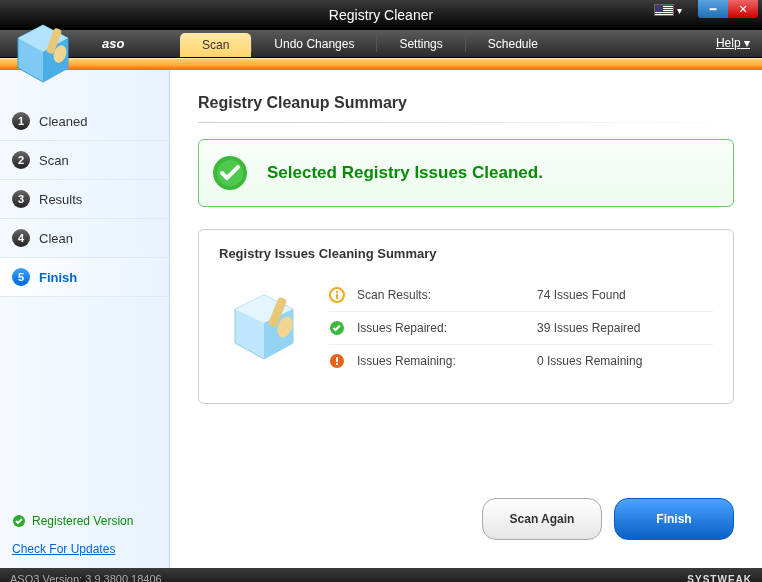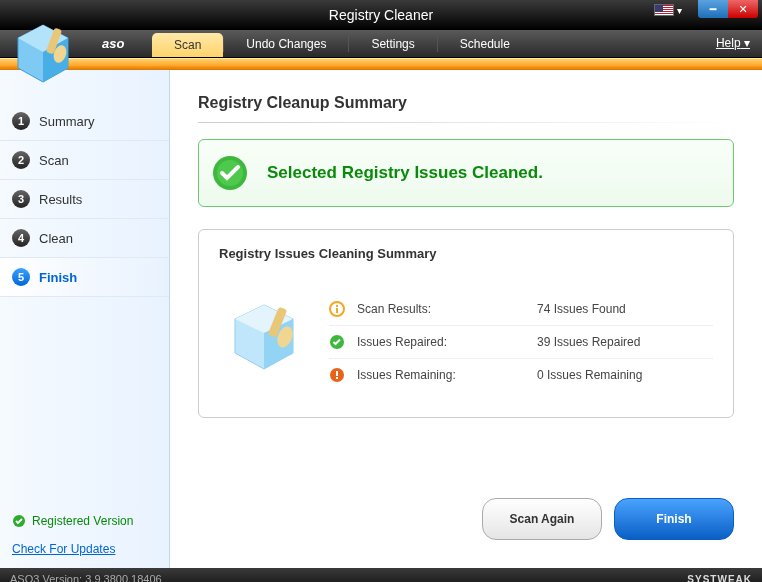--- a/index.html
+++ b/index.html
@@ -7,21 +7,21 @@
 .titlebar{height:30px;background:linear-gradient(#3a3a3a,#000);display:flex;align-items:center;position:relative}
 .title-text{color:#fff;font-size:14px;position:absolute;left:50%;transform:translateX(-50%)}
 .window-controls{position:absolute;right:4px;top:0;display:flex}
 .wc-btn{width:30px;height:18px;display:flex;align-items:center;justify-content:center;font-size:11px;color:#fff;cursor:pointer}
 .wc-min{background:linear-gradient(#5aa3e0,#1e6fb8);border-radius:0 0 0 3px}
 .wc-close{background:linear-gradient(#e66,#c00);border-radius:0 0 3px 0}
 .flag{position:absolute;right:80px;top:4px;display:flex;align-items:center;gap:3px;color:#fff;font-size:10px}
 .flag-icon{width:20px;height:12px;background:linear-gradient(#b22234 10%,#fff 10% 20%,#b22234 20% 30%,#fff 30% 40%,#b22234 40% 50%,#fff 50% 60%,#b22234 60% 70%,#fff 70% 80%,#b22234 80% 90%,#fff 90%);position:relative;border:1px solid #666}
 .flag-icon::before{content:"";position:absolute;top:0;left:0;width:8px;height:7px;background:#3c3b6e}
 .menubar{height:28px;background:linear-gradient(#5a5a5a,#2a2a2a);display:flex;align-items:stretch;border-bottom:1px solid #000;position:relative}
-.brand{width:152px;display:flex;align-items:center;padding-left:102px;color:#fff;font-style:italic;font-size:13px;font-weight:bold}
+.brand{width:180px;display:flex;align-items:center;padding-left:102px;color:#fff;font-style:italic;font-size:13px;font-weight:bold}
 .tab{padding:0 22px;display:flex;align-items:center;color:#fff;font-size:12px;cursor:pointer;position:relative}
 .tab.active{background:linear-gradient(#ffe9a8,#ffd36b);color:#333;border-radius:5px 5px 0 0;margin-top:3px}
 .tab-sep{width:1px;background:#555;margin:5px 0}
 .help{position:absolute;right:12px;color:#fff;font-size:12px;text-decoration:underline;top:6px;cursor:pointer}
 .orange-bar{height:8px;background:linear-gradient(#ffcf6b,#ffa526);border-top:1px solid #ffe9a8}
 .orange-bar2{height:4px;background:linear-gradient(#ff9a1f,#d87800)}
 .content{display:flex;height:498px;background:#fff}
 .sidebar{width:170px;background:linear-gradient(to right,#f5faff,#e8f2ff);border-right:1px solid #c5d8f0;display:flex;flex-direction:column;position:relative}
 .cube-icon{position:absolute;top:-50px;left:8px;z-index:10}
 .steps{margin-top:32px}
@@ -31,22 +31,22 @@
 .step.active .step-num{background:linear-gradient(#3aa3ff,#0066d6)}
 .sidebar-bottom{margin-top:auto;padding:12px;font-size:12px}
 .reg-version{color:#0a8a0a;display:flex;align-items:center;gap:6px;margin-bottom:14px}
 .check-updates{color:#0066d6;text-decoration:underline;cursor:pointer}
 .main{flex:1;padding:24px 28px;overflow:auto}
 .page-title{font-size:16px;font-weight:bold;color:#333;margin-bottom:10px}
 .hr{height:1px;background:linear-gradient(to right,#ccc,transparent);margin-bottom:16px}
 .success-box{border:1px solid #6ec96e;border-radius:6px;background:linear-gradient(#f8fff8,#eefaee);padding:14px 12px;display:flex;align-items:center;gap:18px;margin-bottom:22px}
 .success-text{color:#0a8a0a;font-size:17px;font-weight:bold}
 .summary-box{border:1px solid #ccc;border-radius:6px;padding:16px 20px 26px}
-.summary-title{font-size:13px;font-weight:bold;color:#333;margin-bottom:32px}
-.summary-body{display:flex;gap:20px;align-items:flex-start}
+.summary-title{font-size:13px;font-weight:bold;color:#333;margin-bottom:18px}
+.summary-body{display:flex;gap:20px;align-items:center}
 .summary-table{flex:1}
 .sum-row{display:flex;align-items:center;padding:8px 0;border-bottom:1px solid #eee;font-size:12px;color:#444}
 .sum-row:last-child{border-bottom:none}
 .sum-icon{width:16px;height:16px;margin-right:12px;flex-shrink:0}
 .sum-label{width:180px}
 .sum-val{color:#444}
 .button-row{position:absolute;bottom:28px;right:28px;display:flex;gap:12px}
 .btn{width:120px;height:42px;border-radius:14px;font-size:12px;font-weight:bold;display:flex;align-items:center;justify-content:center;cursor:pointer;border:1px solid}
 .btn-secondary{background:linear-gradient(#fff,#e5e5e5);border-color:#aaa;color:#333}
 .btn-primary{background:linear-gradient(#4aa3ff,#0a5fc4);border-color:#0a5fc4;color:#fff}
@@ -90,21 +90,21 @@
         <polygon points="35,5 60,18 60,48 35,62 10,48 10,18" fill="#7ecaf5" stroke="#3a9fd8" stroke-width="1"></polygon>
         <polygon points="35,5 60,18 35,32 10,18" fill="#b3e2fb"></polygon>
         <polygon points="35,32 60,18 60,48 35,62" fill="#4aaee6"></polygon>
         <rect x="42" y="8" width="8" height="26" rx="3" fill="#e8c878" transform="rotate(20 46 21)"></rect>
         <ellipse cx="52" cy="34" rx="6" ry="9" fill="#f0d690" transform="rotate(20 52 34)"></ellipse>
       </svg>
     </div>
     <div class="steps">
       <div class="step">
           <span class="step-num">1</span>
-          <span>Summary</span>
+          <span>Cleaned</span>
         </div>
       <div class="step">
           <span class="step-num">2</span>
           <span>Scan</span>
         </div>
       <div class="step">
           <span class="step-num">3</span>
           <span>Results</span>
         </div>
       <div class="step">

